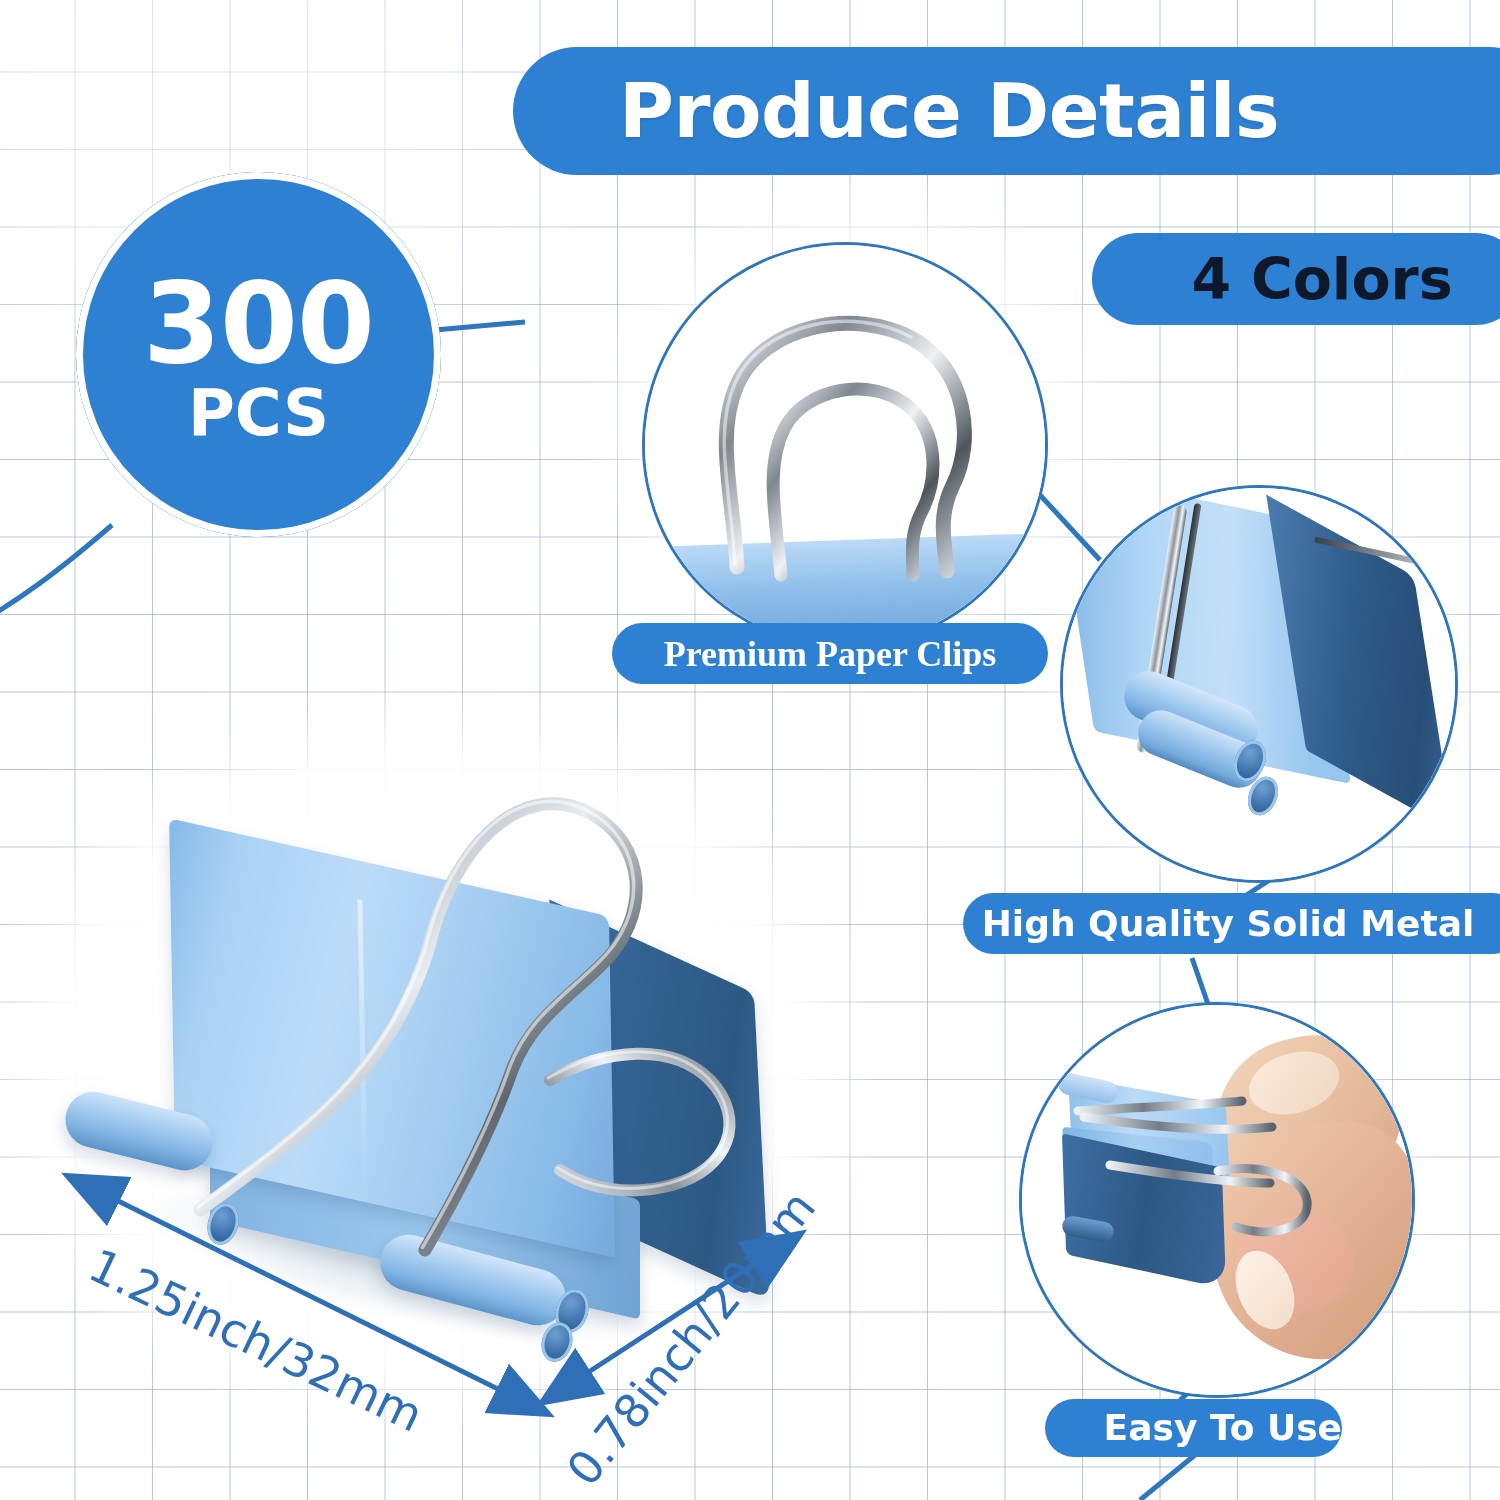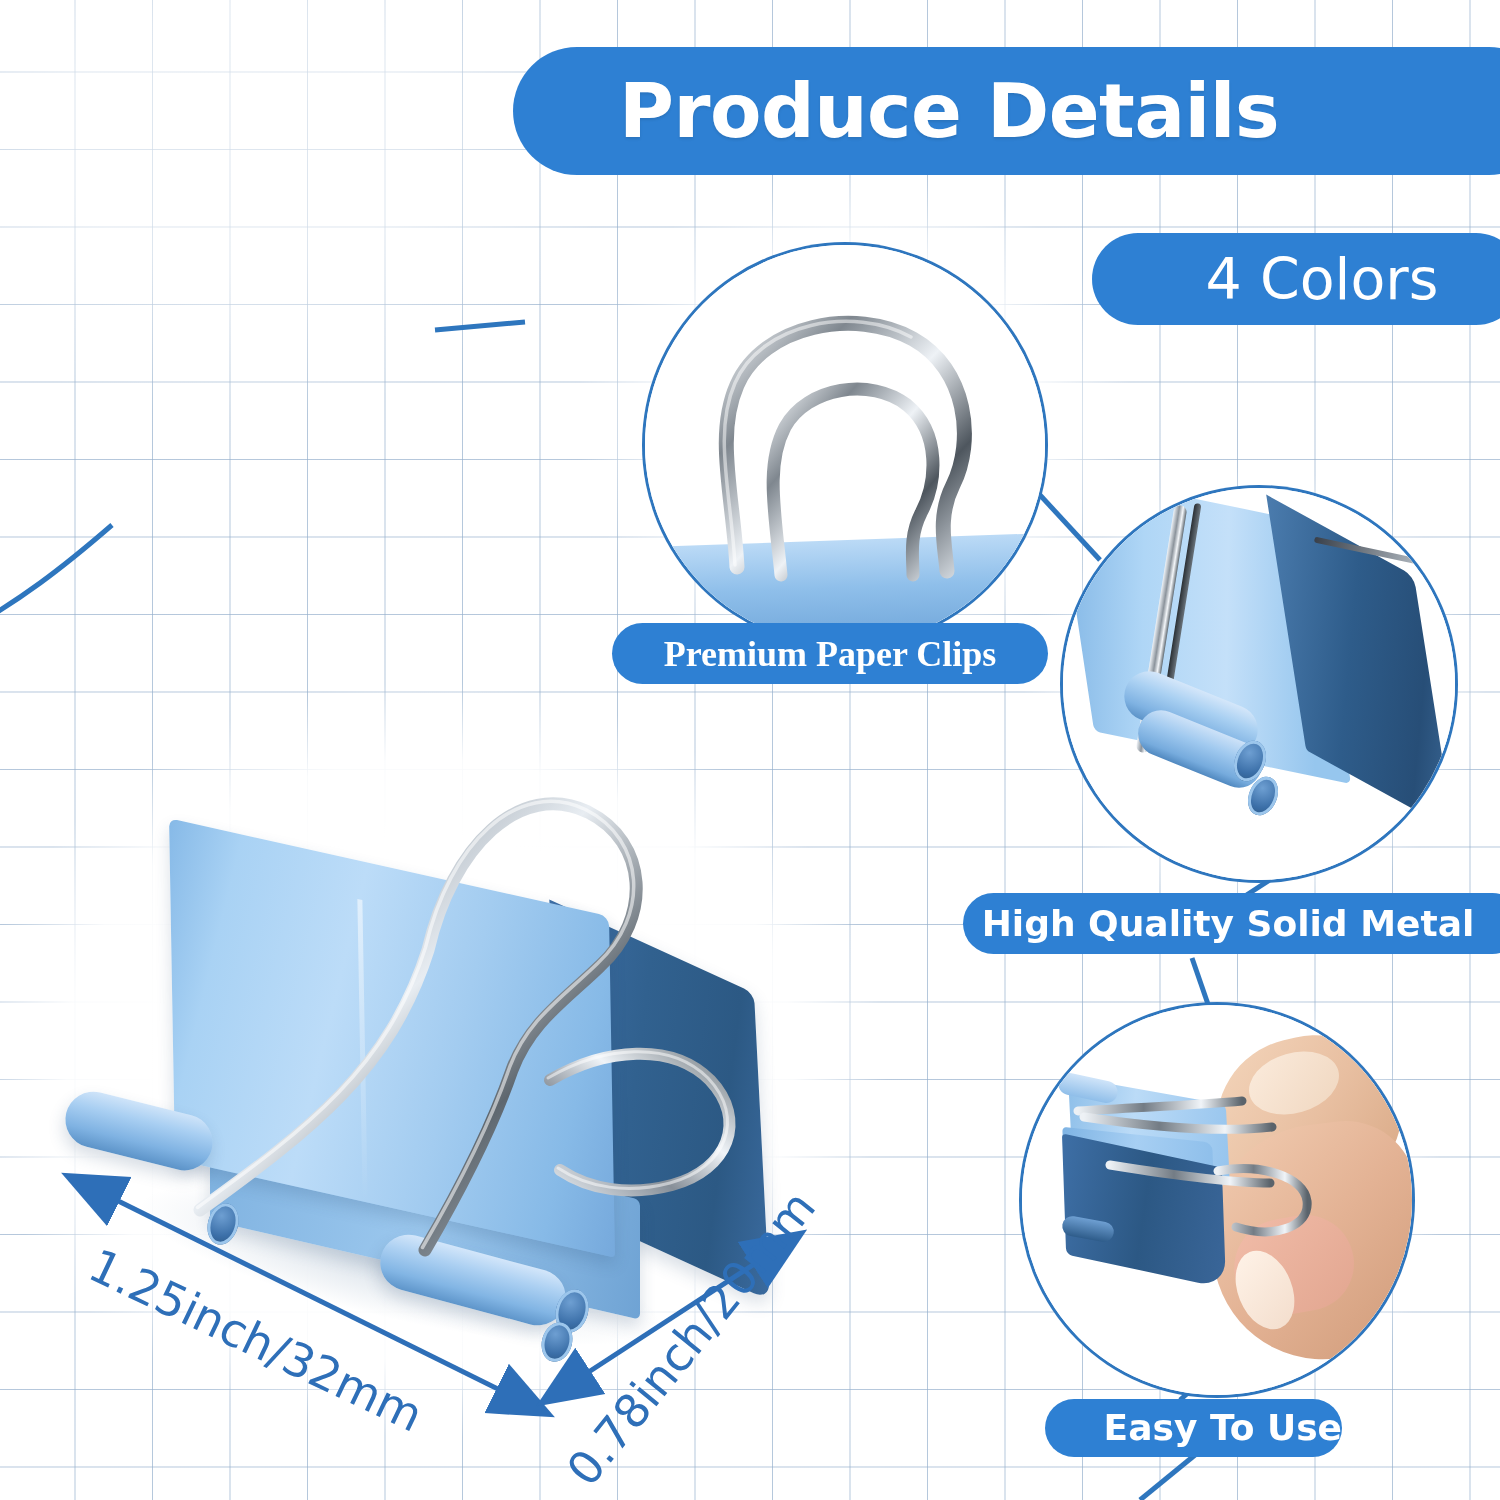--- a/index.html
+++ b/index.html
@@ -59,21 +59,21 @@
   }
 
   
   .colors-badge{
     position:absolute;left:1092px;top:233px;width:430px;height:92px;
     background:#2E80D3;border-radius:46px;
     display:flex;align-items:center;justify-content:center;
     padding-left:30px;box-sizing:border-box;
   }
   .colors-badge .txt{
-    color:#ffffff;font-size:57px;font-weight:normal;white-space:nowrap;line-height:1;
+    color:#0f172a;font-size:57px;font-weight:bold;white-space:nowrap;line-height:1;
   }
 
   
   .pcs-circle{
     position:absolute;left:76px;top:172px;width:365px;height:365px;
     border-radius:50%;
     background:#2E80D3;
     box-shadow:inset 0 0 0 7px #ffffff, inset 0 0 0 26px #2E80D3;
     display:flex;flex-direction:column;align-items:center;justify-content:center;
   }
@@ -408,20 +408,24 @@
         <path d="M196 166 C 240 158, 282 172, 285 196
                  C 288 222, 252 234, 214 222" fill="none" stroke="url(#sv4)" stroke-width="9" stroke-linecap="round"></path>
       </svg>
     </div>
   </div>
 
   <div class="caption" id="cap-easy">
     <span class="txt">Easy To Use</span>
   </div>
 
+  <div class="pcs-circle">
+    <div class="num">300</div>
+    <div class="unit">PCS</div>
+  </div>
 
   <div class="title-banner">
     <span class="txt">Produce Details</span>
   </div>
 
   <div class="colors-badge">
     <span class="txt">4 Colors</span>
   </div>
 
 </div>

